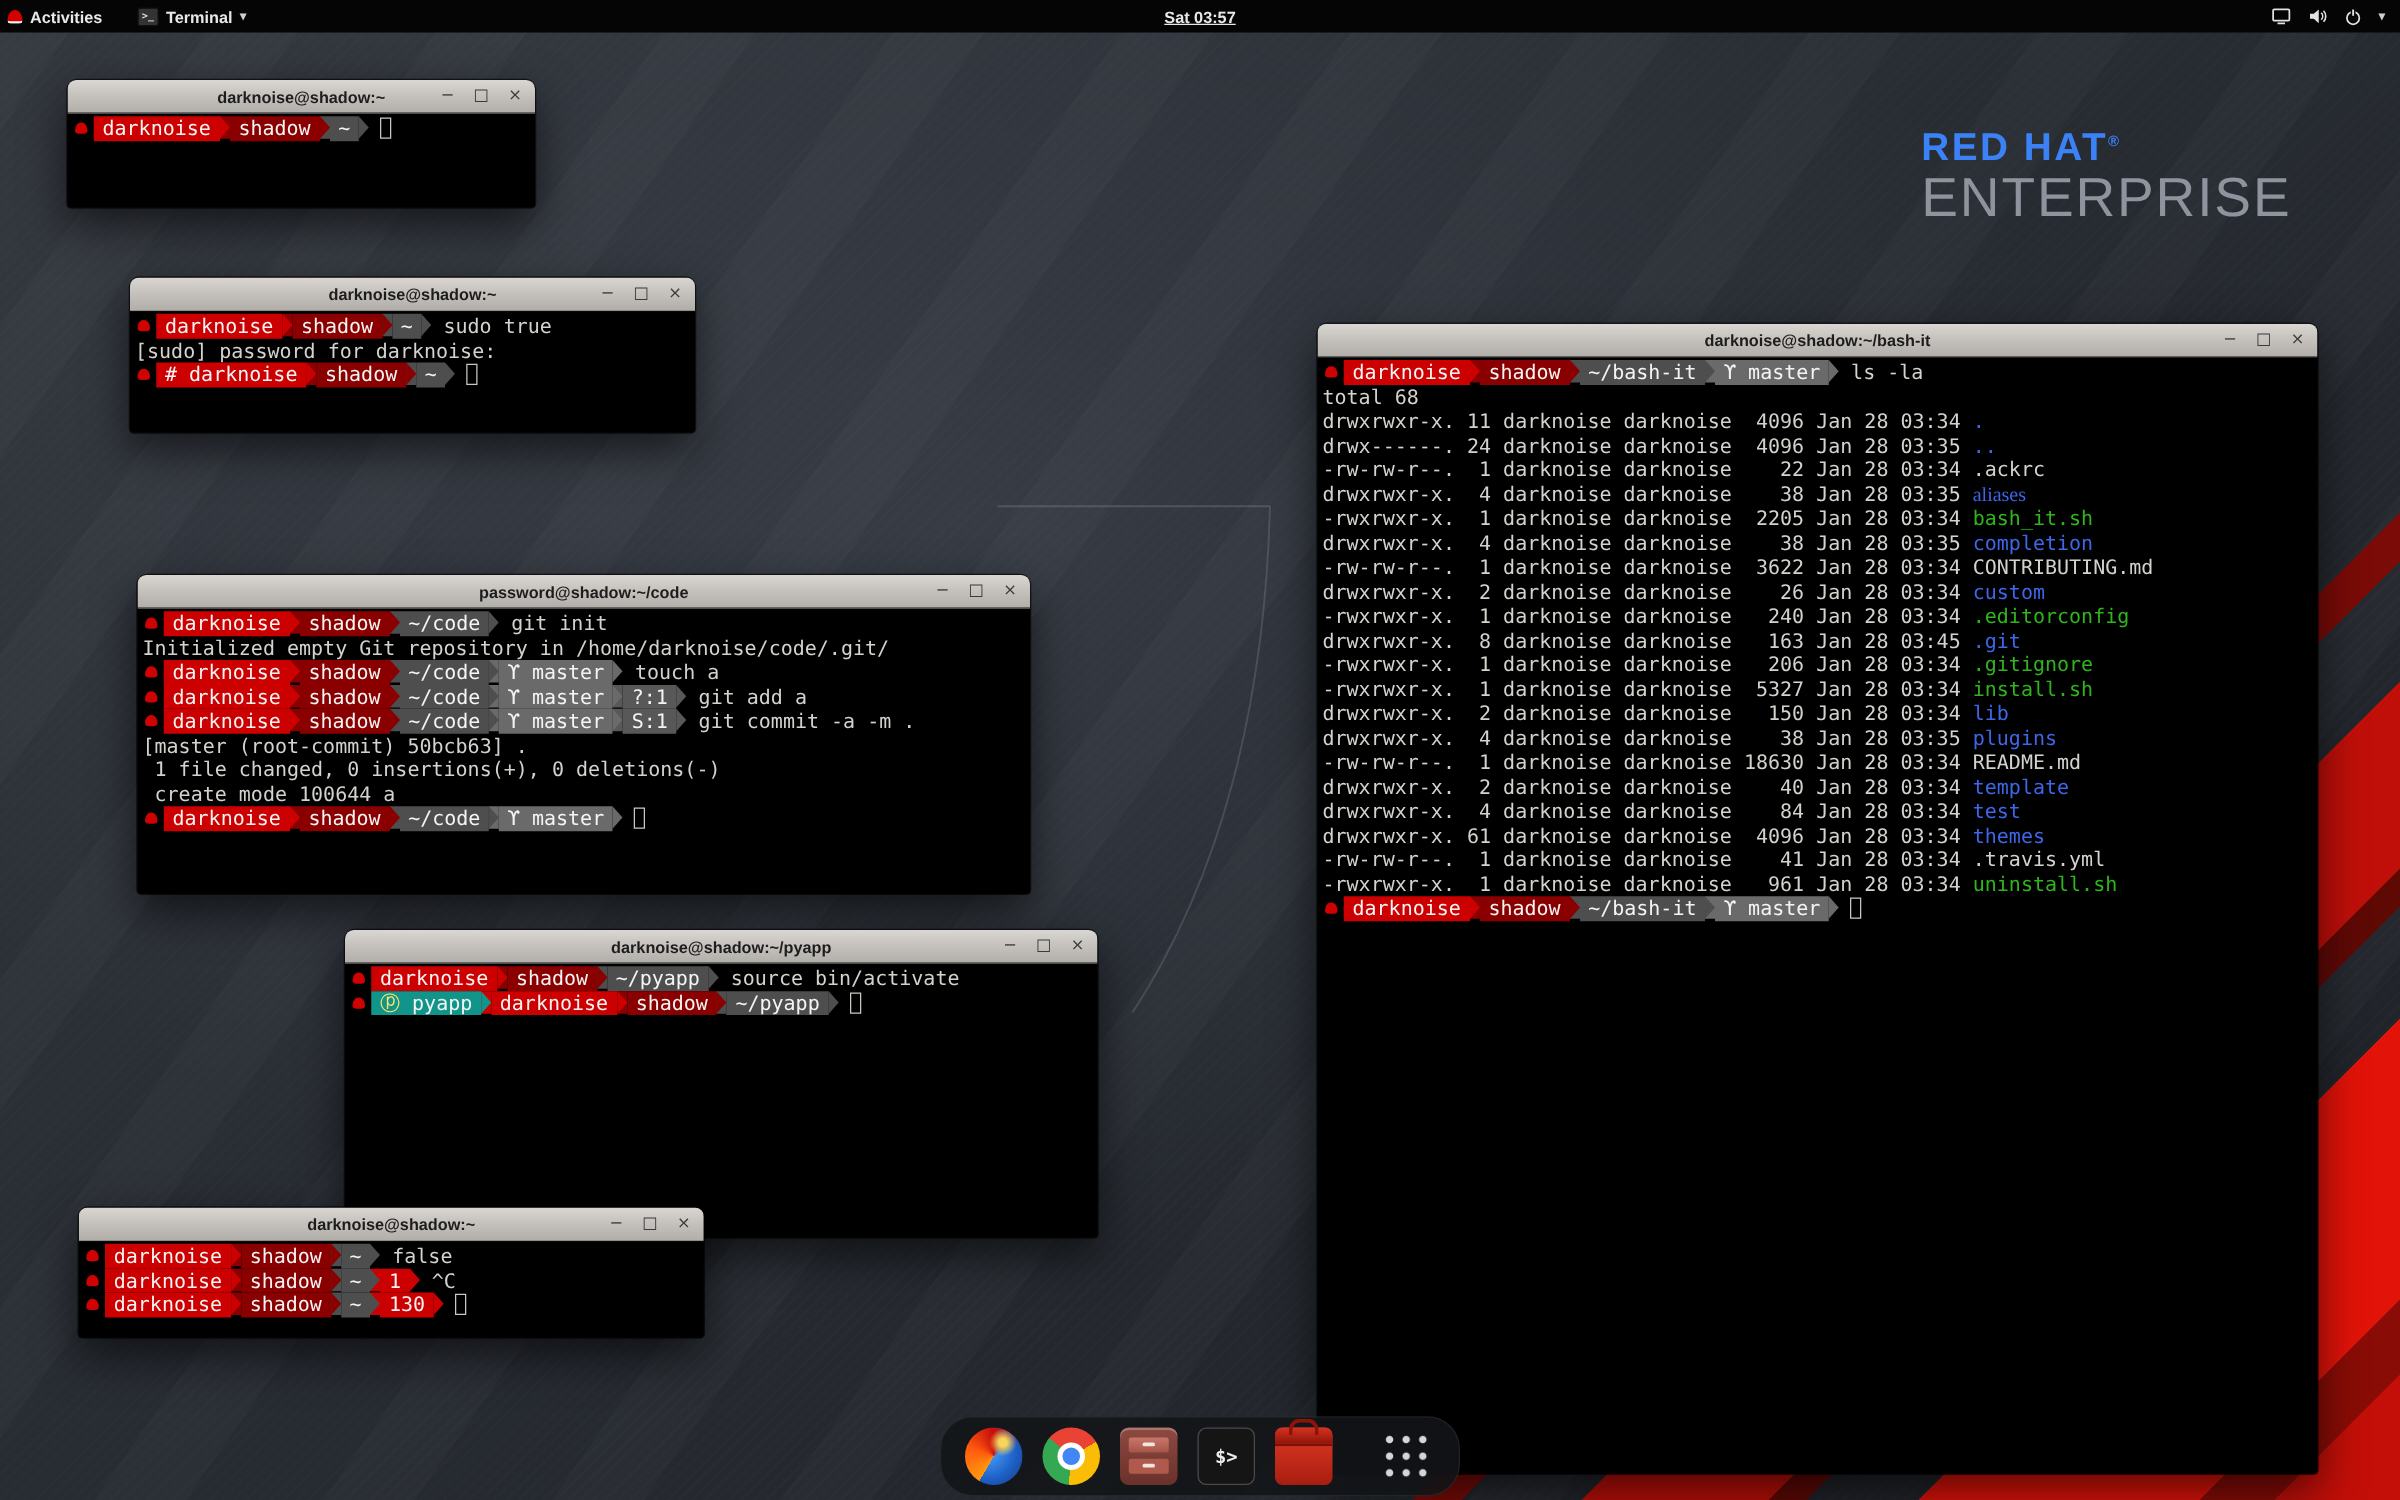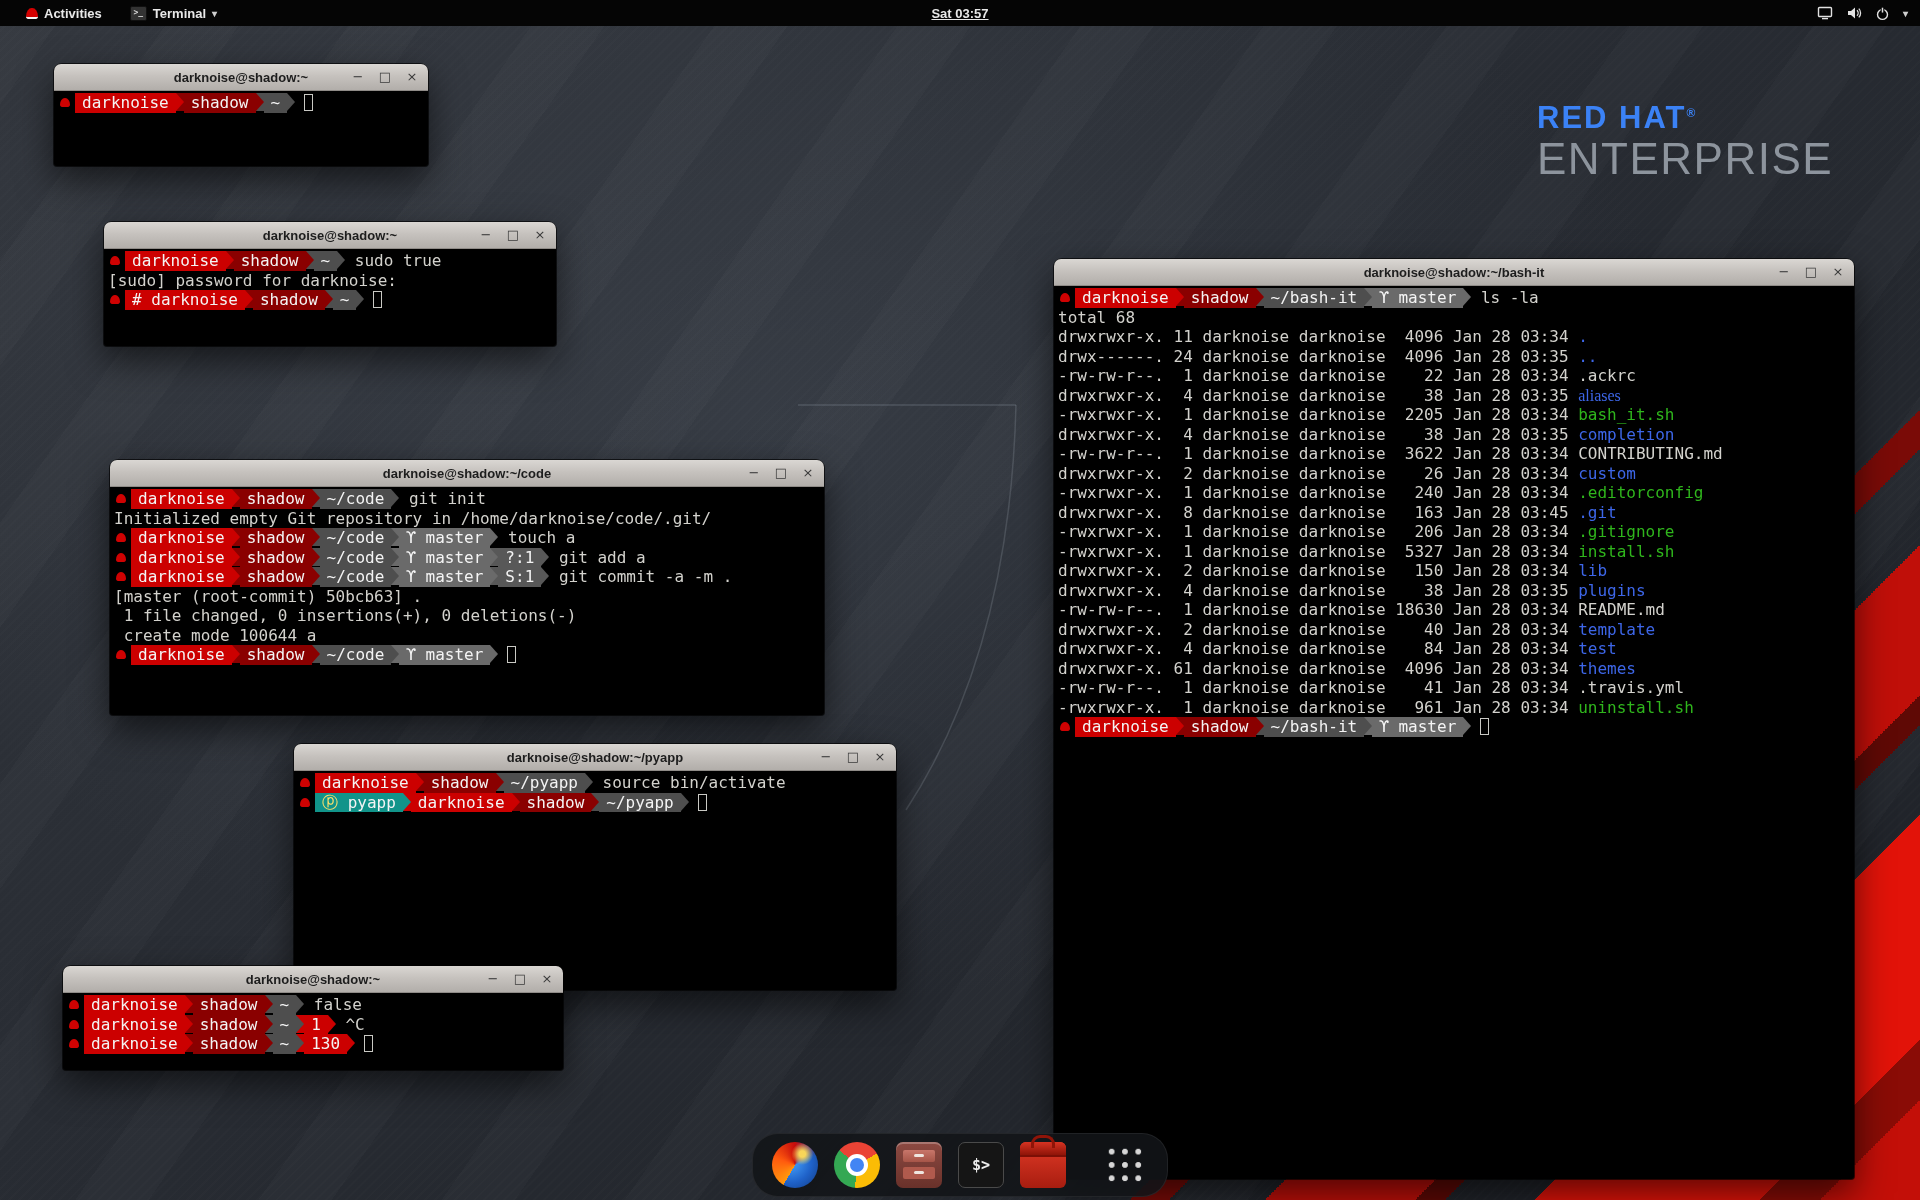--- a/index.html
+++ b/index.html
@@ -26,21 +26,21 @@
       #e21309 70.5% 78%,
       #8a0c06 78% 80%,
       #c30f08 80% 86%,
       #6b0f0a 86% 88.5%,
       #a80d07 88.5% 100%);}
   .wall-lines{position:absolute;inset:0;pointer-events:none;}
 
   
   .topbar{position:absolute;left:0;top:0;right:0;height:26px;background:#050505;color:#e8e8e8;
     display:flex;align-items:center;z-index:50;font-size:13px;font-weight:bold;}
-  .tb-left{display:flex;align-items:center;gap:16px;padding-left:20px;}
+  .tb-left{display:flex;align-items:center;gap:16px;padding-left:0;}
   .activities{display:flex;align-items:center;gap:6px;padding:0 6px;height:26px;cursor:default;}
   .rh-logo{width:12px;height:9px;background:#d40000;border-radius:50% 50% 30% 30% / 80% 80% 25% 25%;
     border-bottom:2px solid #f3f3f3;display:inline-block;}
   .appmenu{display:flex;align-items:center;gap:6px;height:26px;padding:0 6px;}
   .appchip{width:15px;height:13px;background:#333;border:1px solid #101010;border-radius:2px;
     color:#ddd;font:bold 8px/12px "DejaVu Sans Mono",monospace;text-align:center;}
   .chev{font-size:10px;color:#cfcfcf;}
   .tb-clock{position:absolute;left:0;right:0;text-align:center;pointer-events:none;text-decoration:underline;}
   .tb-right{margin-left:auto;display:flex;align-items:center;gap:13px;padding-right:12px;}
   .tb-right svg{display:block;}
@@ -68,21 +68,21 @@
   .seg{display:inline-block;height:19.5px;padding:0 7px;color:#f4f4f4;vertical-align:top;}
   .sep{display:inline-block;width:0;height:0;vertical-align:top;
     border-top:9.75px solid transparent;border-bottom:9.75px solid transparent;border-left:8px solid #000;}
   .tcmd{color:#d3d2cd;}
   .cursor{display:inline-block;width:9px;height:17px;margin-left:9px;margin-top:1px;vertical-align:top;
     border:1px solid #c9c9c4;box-sizing:border-box;background:transparent;}
 
   #w1{left:54px;top:64px;width:374px;height:102px;}
   #w2{left:104px;top:222px;width:452px;height:124px;}
   #w3{left:110px;top:460px;width:714px;height:255px;}
-  #w4{left:294px;top:744px;width:602px;height:246px;text-decoration:underline;}
+  #w4{left:276px;top:744px;width:602px;height:246px;text-decoration:underline;}
   #w5{left:63px;top:966px;width:500px;height:104px;}
   #w6{left:1054px;top:259px;width:800px;height:920px;}
 
   
   .dock{position:absolute;left:50%;bottom:3px;transform:translateX(-50%);
     display:flex;align-items:center;gap:14px;padding:7px 18px;
     background:rgba(18,20,24,0.88);border:1px solid rgba(255,255,255,0.07);border-radius:26px;z-index:40;}
   .dock-item{width:48px;height:48px;display:flex;align-items:center;justify-content:center;}
   .ic{width:46px;height:46px;display:block;position:relative;}
   .firefox-icon{border-radius:50%;
@@ -184,21 +184,21 @@
   </div>
   <div class="tbody">
       <div class="tline"><span class="picon"></span><span class="seg" style="background: rgb(204, 0, 0);">darknoise</span><span class="sep" style="border-left-color: rgb(204, 0, 0); background-color: rgb(138, 0, 0);"></span><span class="seg" style="background: rgb(138, 0, 0);">shadow</span><span class="sep" style="border-left-color: rgb(138, 0, 0); background-color: rgb(78, 78, 78);"></span><span class="seg" style="background: rgb(78, 78, 78);">~</span><span class="sep" style="border-left-color: rgb(78, 78, 78); background-color: transparent;"></span><span class="tcmd"> sudo true</span></div>
       <div class="tline"><span>[sudo] password for darknoise:</span></div>
       <div class="tline"><span class="picon"></span><span class="seg" style="background: rgb(204, 0, 0);"># darknoise</span><span class="sep" style="border-left-color: rgb(204, 0, 0); background-color: rgb(138, 0, 0);"></span><span class="seg" style="background: rgb(138, 0, 0);">shadow</span><span class="sep" style="border-left-color: rgb(138, 0, 0); background-color: rgb(78, 78, 78);"></span><span class="seg" style="background: rgb(78, 78, 78);">~</span><span class="sep" style="border-left-color: rgb(78, 78, 78); background-color: transparent;"></span><span class="cursor"></span></div>
     </div>
 </div>
 
 <div class="window" id="w3">
   <div class="titlebar">
-    <div class="title">darknoise@shadow:~/code</div>
+    <div class="title">password@shadow:~/code</div>
     <div class="controls">
       <span class="wbtn">−</span>
       <span class="wbtn">□</span>
       <span class="wbtn">×</span>
     </div>
   </div>
   <div class="tbody">
       <div class="tline"><span class="picon"></span><span class="seg" style="background: rgb(204, 0, 0);">darknoise</span><span class="sep" style="border-left-color: rgb(204, 0, 0); background-color: rgb(138, 0, 0);"></span><span class="seg" style="background: rgb(138, 0, 0);">shadow</span><span class="sep" style="border-left-color: rgb(138, 0, 0); background-color: rgb(78, 78, 78);"></span><span class="seg" style="background: rgb(78, 78, 78);">~/code</span><span class="sep" style="border-left-color: rgb(78, 78, 78); background-color: transparent;"></span><span class="tcmd"> git init</span></div>
       <div class="tline"><span>Initialized empty Git repository in /home/darknoise/code/.git/</span></div>
       <div class="tline"><span class="picon"></span><span class="seg" style="background: rgb(204, 0, 0);">darknoise</span><span class="sep" style="border-left-color: rgb(204, 0, 0); background-color: rgb(138, 0, 0);"></span><span class="seg" style="background: rgb(138, 0, 0);">shadow</span><span class="sep" style="border-left-color: rgb(138, 0, 0); background-color: rgb(78, 78, 78);"></span><span class="seg" style="background: rgb(78, 78, 78);">~/code</span><span class="sep" style="border-left-color: rgb(78, 78, 78); background-color: rgb(106, 106, 106);"></span><span class="seg" style="background: rgb(106, 106, 106);"><span>ϒ </span>master</span><span class="sep" style="border-left-color: rgb(106, 106, 106); background-color: transparent;"></span><span class="tcmd"> touch a</span></div>

